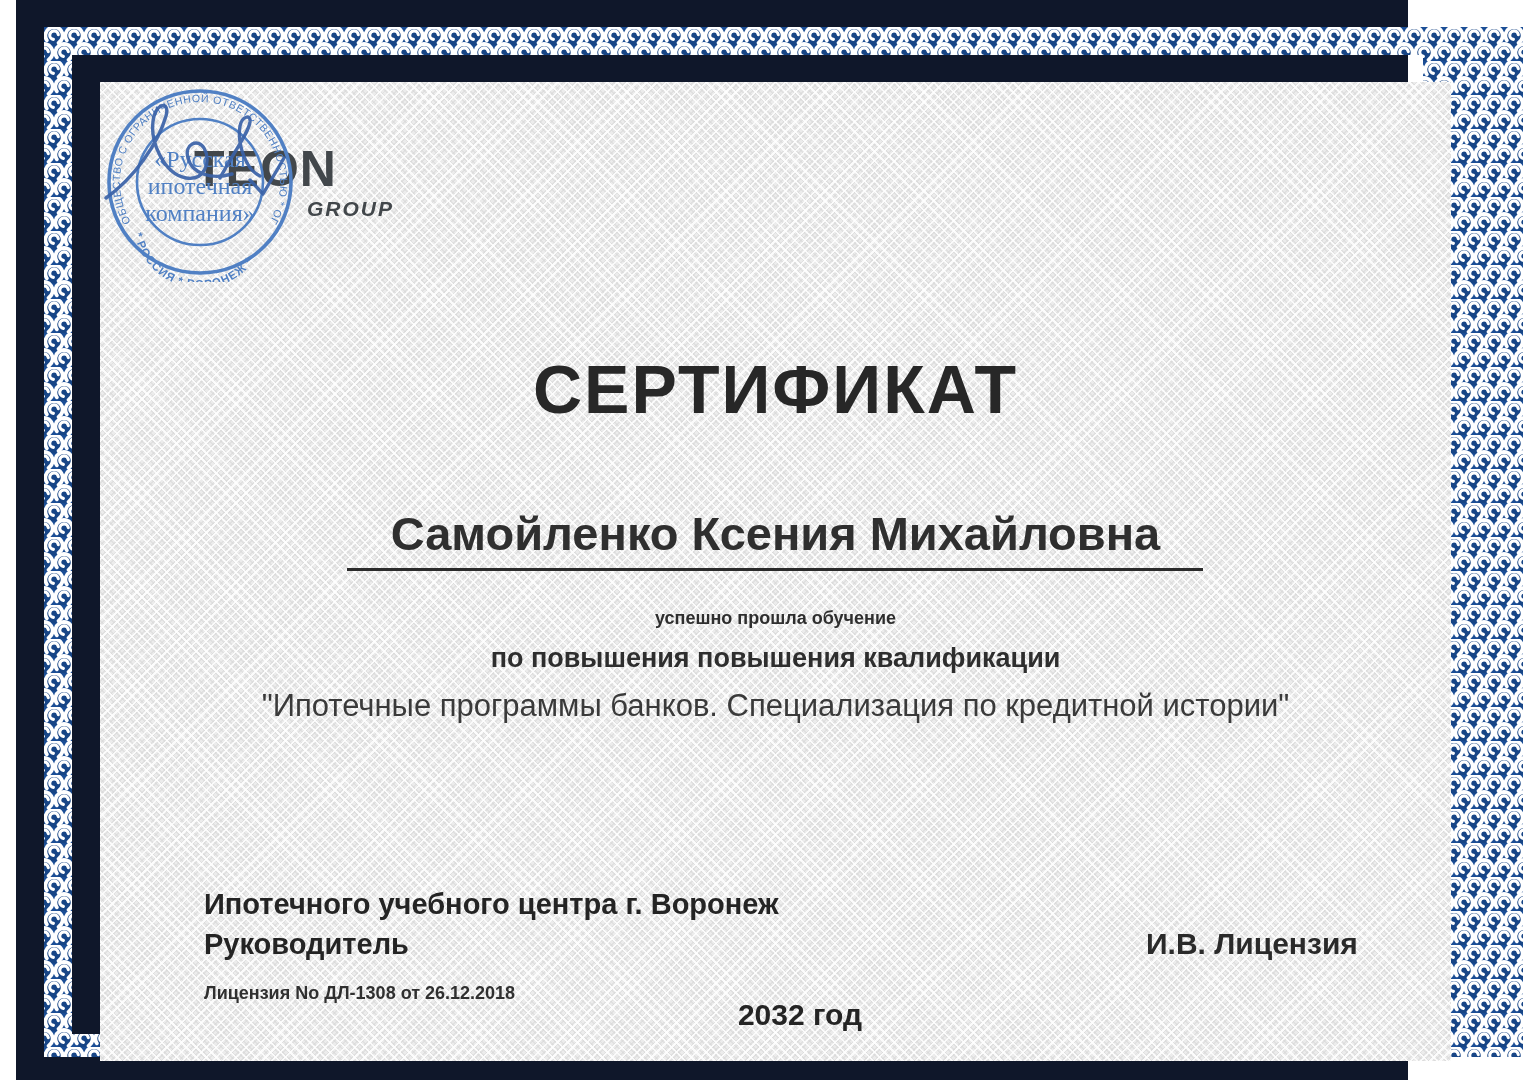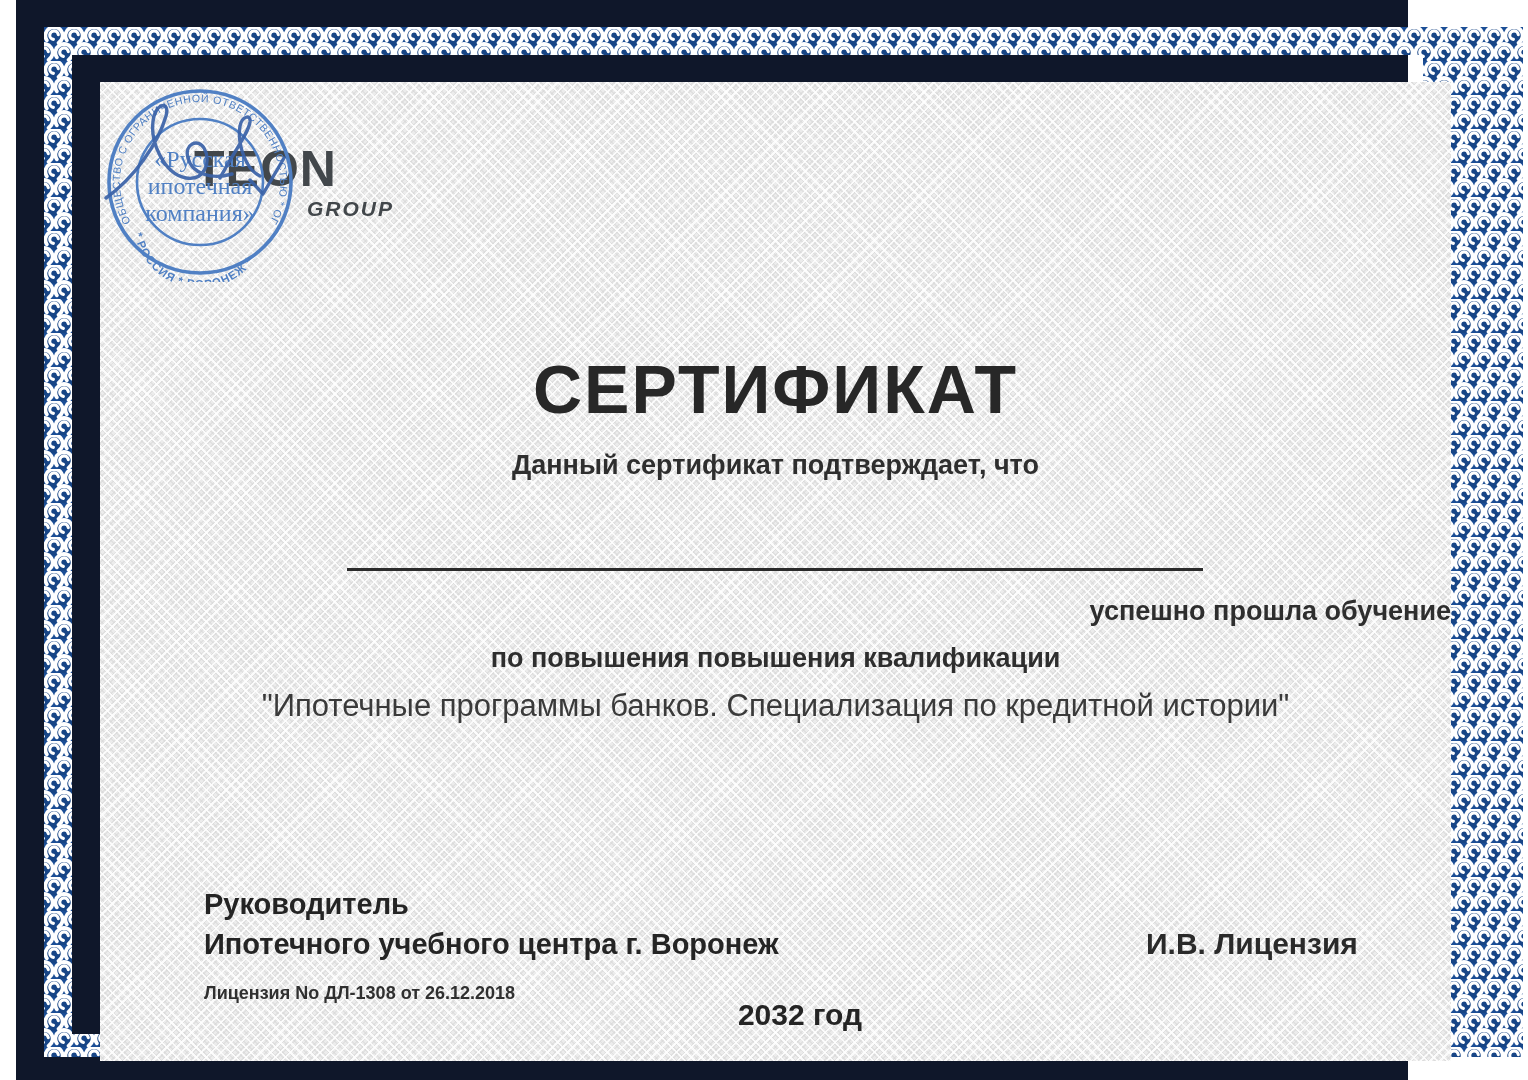--- a/index.html
+++ b/index.html
@@ -28,22 +28,22 @@
 
   .title { position:absolute; left:0; top:268px; width:1351px; text-align:center;
            font-size:68px; font-weight:700; letter-spacing:2px; color:#272727; }
   .subtitle { position:absolute; left:0; top:368px; width:1351px; text-align:center;
               font-size:27px; font-weight:700; color:#2e2e2e; }
 
   .recipient { position:absolute; left:0; top:424px; width:1351px; text-align:center;
                font-size:47px; font-weight:700; color:#2f2f2f; }
   .recipient-line { position:absolute; left:247px; top:486px; width:856px; height:3px; background:#2b2b2b; }
 
-  .completion-1 { position:absolute; left:0; top:514px; width:1351px; text-align:right;
-                  font-size:27px; font-weight:700; color:#2e2e2e; }
+  .completion-1 { position:absolute; left:0; top:526px; width:1351px; text-align:center;
+                  font-size:18px; font-weight:700; color:#2e2e2e; }
   .completion-2 { position:absolute; left:0; top:561px; width:1351px; text-align:center;
                   font-size:27px; font-weight:700; color:#2e2e2e; }
   .program { position:absolute; left:0; top:606px; width:1351px; text-align:center;
              font-size:31px; font-weight:400; color:#3a3a3a; }
 
   .signer-role { position:absolute; left:104px; top:802px; font-size:29px; font-weight:700;
                  color:#242424; line-height:40px; }
   .license { position:absolute; left:104px; top:901px; font-size:18px; font-weight:700; color:#303030; }
   .year { position:absolute; left:340px; top:916px; width:720px; text-align:center;
           font-size:30px; font-weight:700; color:#242424; }
@@ -83,31 +83,31 @@
     </svg>
 
     <div class="inner">
 
       <div class="logo-brand">
         <div class="teon">TEON</div>
         <div class="group">GROUP</div>
       </div>
 
       <div class="title">СЕРТИФИКАТ</div>
-      <div class="subtitle">Данный сертификат подтверждает, что</div>
 
+      <div class="recipient">Самойленко Ксения Михайловна</div>
       <div class="recipient-line"></div>
 
       <div class="completion-1">успешно прошла обучение</div>
       <div class="completion-2">по повышения повышения квалификации</div>
       <div class="program">"Ипотечные программы банков. Специализация по кредитной истории"</div>
 
       <div class="signer-role">
+        <div>Ипотечного учебного центра г. Воронеж</div>
         <div>Руководитель</div>
-        <div>Ипотечного учебного центра г. Воронеж</div>
       </div>
       <div class="license">Лицензия No ДЛ-1308 от 26.12.2018</div>
       <div class="year">2032 год</div>
       <div class="signer-name">И.В. Лицензия</div>
 
       <svg class="seal" viewBox="0 0 200 200">
         <g stroke="#5080c4" fill="none">
           <circle cx="100" cy="100" r="91" stroke-width="3.6"></circle>
           <circle cx="100" cy="100" r="63" stroke-width="2.6"></circle>
         </g>

